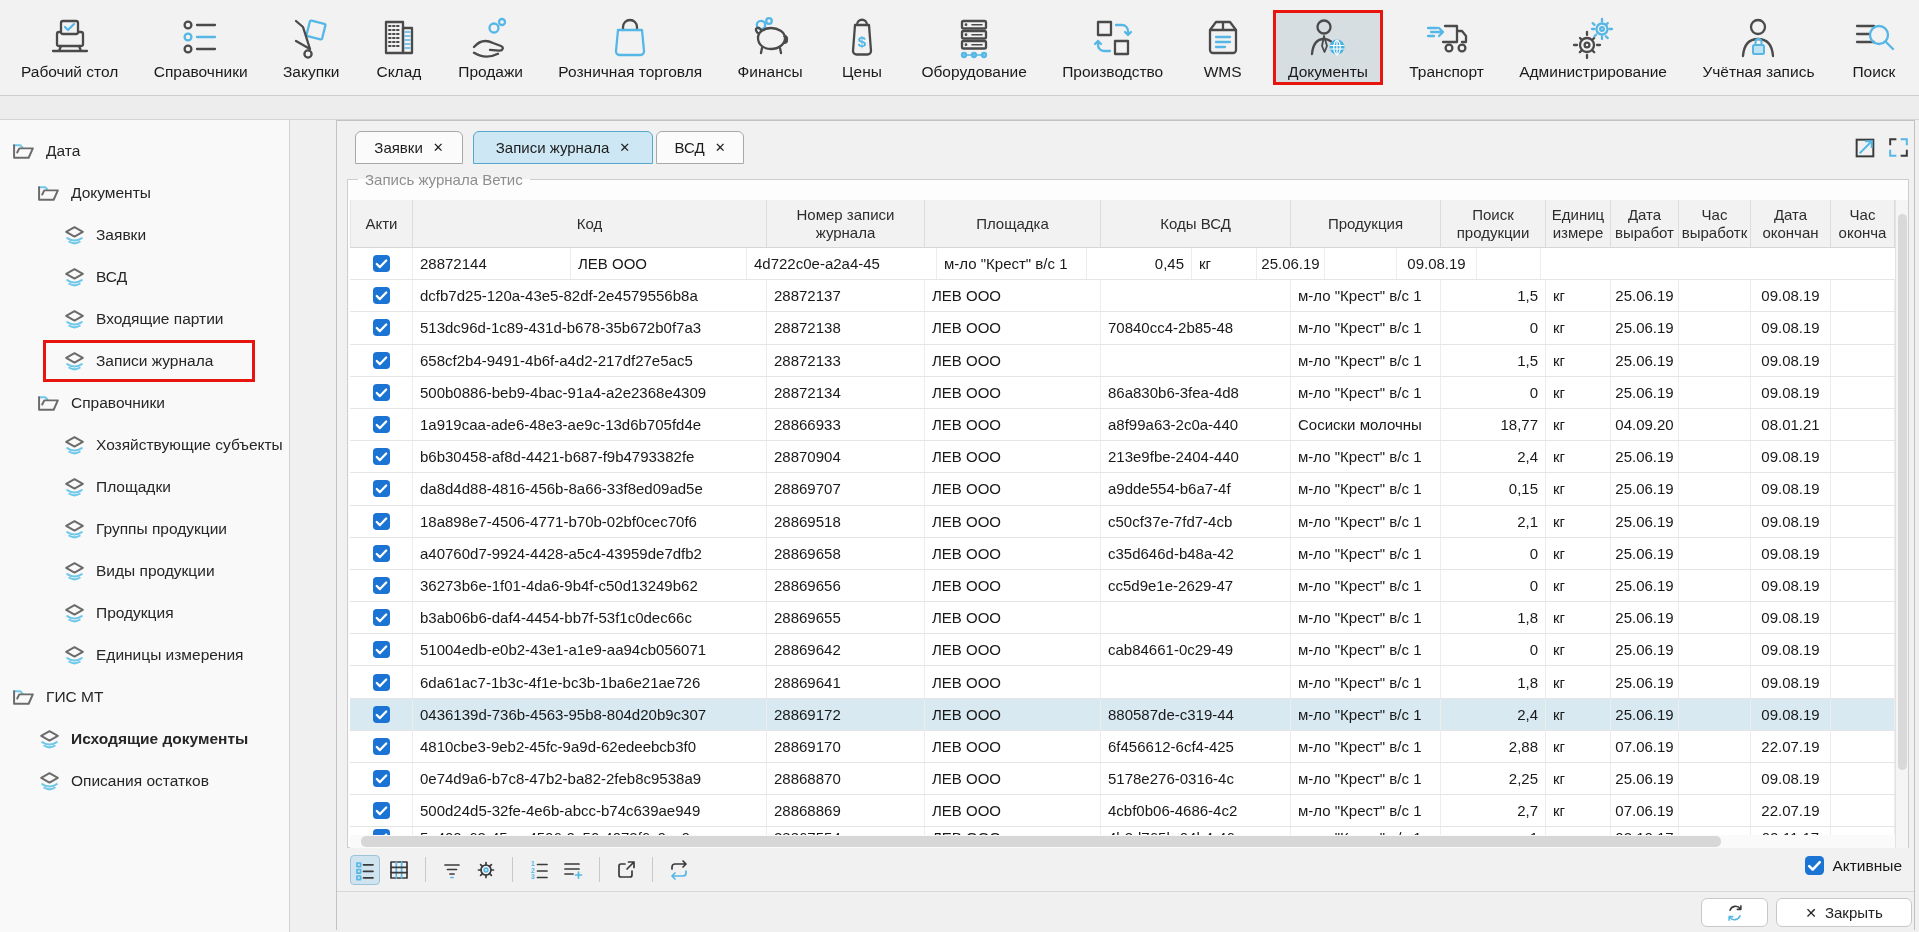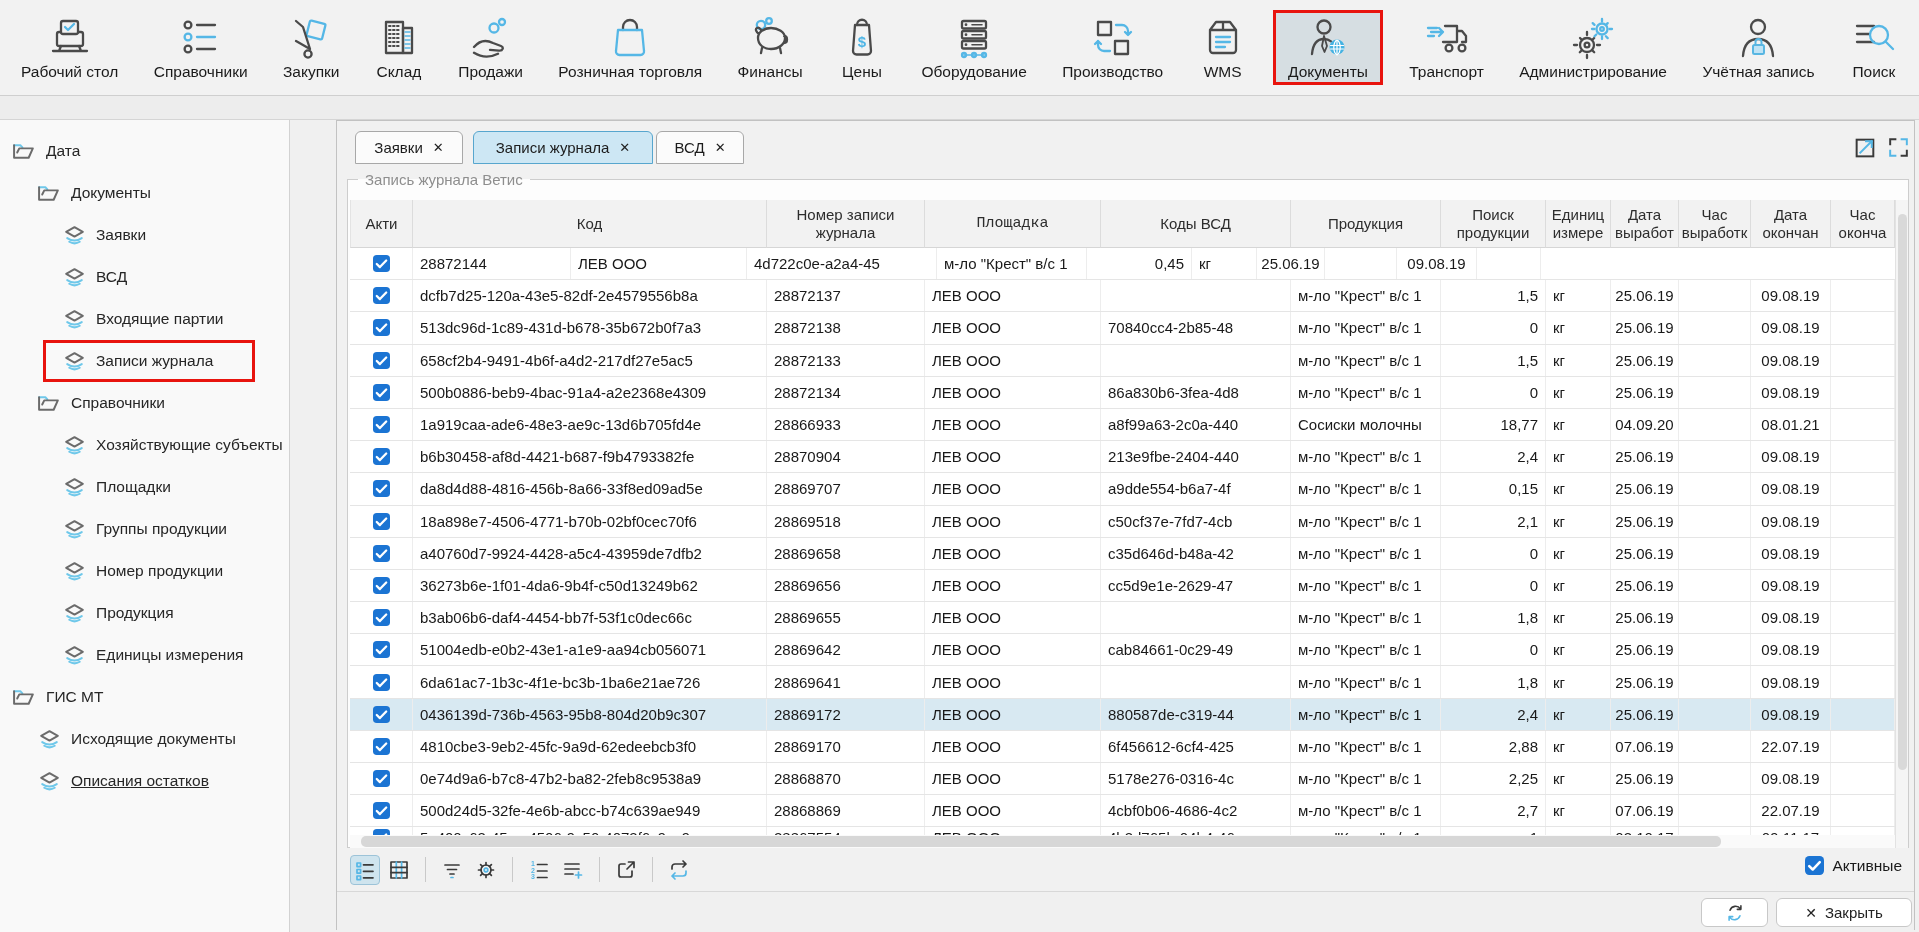--- a/index.html
+++ b/index.html
@@ -379,21 +379,21 @@
         <span class="t-lbl">Группы продукции</span>
       </div>
       <div class="tree-row" style="padding-left: 62px;">
         <span class="t-ico">
           <svg class="ticon" viewBox="0 0 24 20">
             <path d="M12 2l8 4.5-8 4.5-8-4.5z" style="stroke:#6b6b6b"></path>
             <path d="M5 12.5c4.5 3 9.5 3 14 0" style="stroke:#6fc8ea"></path>
             <path d="M7 16c3.2 2 6.8 2 10 0" style="stroke:#6fc8ea"></path>
           </svg>
         </span>
-        <span class="t-lbl">Номер продукции</span>
+        <span class="t-lbl">Виды продукции</span>
       </div>
       <div class="tree-row" style="padding-left: 62px;">
         <span class="t-ico">
           <svg class="ticon" viewBox="0 0 24 20">
             <path d="M12 2l8 4.5-8 4.5-8-4.5z" style="stroke:#6b6b6b"></path>
             <path d="M5 12.5c4.5 3 9.5 3 14 0" style="stroke:#6fc8ea"></path>
             <path d="M7 16c3.2 2 6.8 2 10 0" style="stroke:#6fc8ea"></path>
           </svg>
         </span>
         <span class="t-lbl">Продукция</span>
@@ -410,31 +410,31 @@
       </div>
       <div class="tree-row" style="padding-left: 12px;">
         <span class="t-ico">
           <svg class="ticon" viewBox="0 0 24 20">
             <path d="M2 4h6l2 2" style="stroke:#6fc8ea"></path>
             <path d="M2 16V4m0 12h14l4-9H7l-2 4" style="stroke:#6b6b6b"></path>
           </svg>
         </span>
         <span class="t-lbl">ГИС МТ</span>
       </div>
-      <div class="tree-row" style="padding-left: 37px;">
+      <div class="tree-row" style="padding-left: 37px; font-weight: bold;">
         <span class="t-ico">
           <svg class="ticon" viewBox="0 0 24 20">
             <path d="M12 2l8 4.5-8 4.5-8-4.5z" style="stroke:#6b6b6b"></path>
             <path d="M5 12.5c4.5 3 9.5 3 14 0" style="stroke:#6fc8ea"></path>
             <path d="M7 16c3.2 2 6.8 2 10 0" style="stroke:#6fc8ea"></path>
           </svg>
         </span>
         <span class="t-lbl">Исходящие документы</span>
       </div>
-      <div class="tree-row" style="padding-left: 37px; text-decoration: underline;">
+      <div class="tree-row" style="padding-left: 37px;">
         <span class="t-ico">
           <svg class="ticon" viewBox="0 0 24 20">
             <path d="M12 2l8 4.5-8 4.5-8-4.5z" style="stroke:#6b6b6b"></path>
             <path d="M5 12.5c4.5 3 9.5 3 14 0" style="stroke:#6fc8ea"></path>
             <path d="M7 16c3.2 2 6.8 2 10 0" style="stroke:#6fc8ea"></path>
           </svg>
         </span>
         <span class="t-lbl">Описания остатков</span>
       </div>
     </div>
@@ -472,21 +472,21 @@
       </span>
 
     <fieldset class="groupbox">
       <legend>Запись журнала Ветис</legend>
     </fieldset>
 
     <div class="thead">
         <div class="th" style="width: 63px;">Акти</div>
         <div class="th" style="width: 354px;">Код</div>
         <div class="th" style="width: 158px;">Номер записи журнала</div>
-        <div class="th" style="width: 176px; font-family: Liberation Mono, monospace;">Площадка</div>
+        <div class="th" style="width: 176px;">Площадка</div>
         <div class="th" style="width: 190px;">Коды ВСД</div>
         <div class="th" style="width: 150px;">Продукция</div>
         <div class="th" style="width: 105px;">Поиск продукции</div>
         <div class="th" style="width: 65px;">Единиц измере</div>
         <div class="th" style="width: 68px;">Дата выработ</div>
         <div class="th" style="width: 72px;">Час выработк</div>
         <div class="th" style="width: 80px;">Дата окончан</div>
         <div class="th" style="width: 64px;">Час оконча</div>
       </div>
     <div class="tbody">

